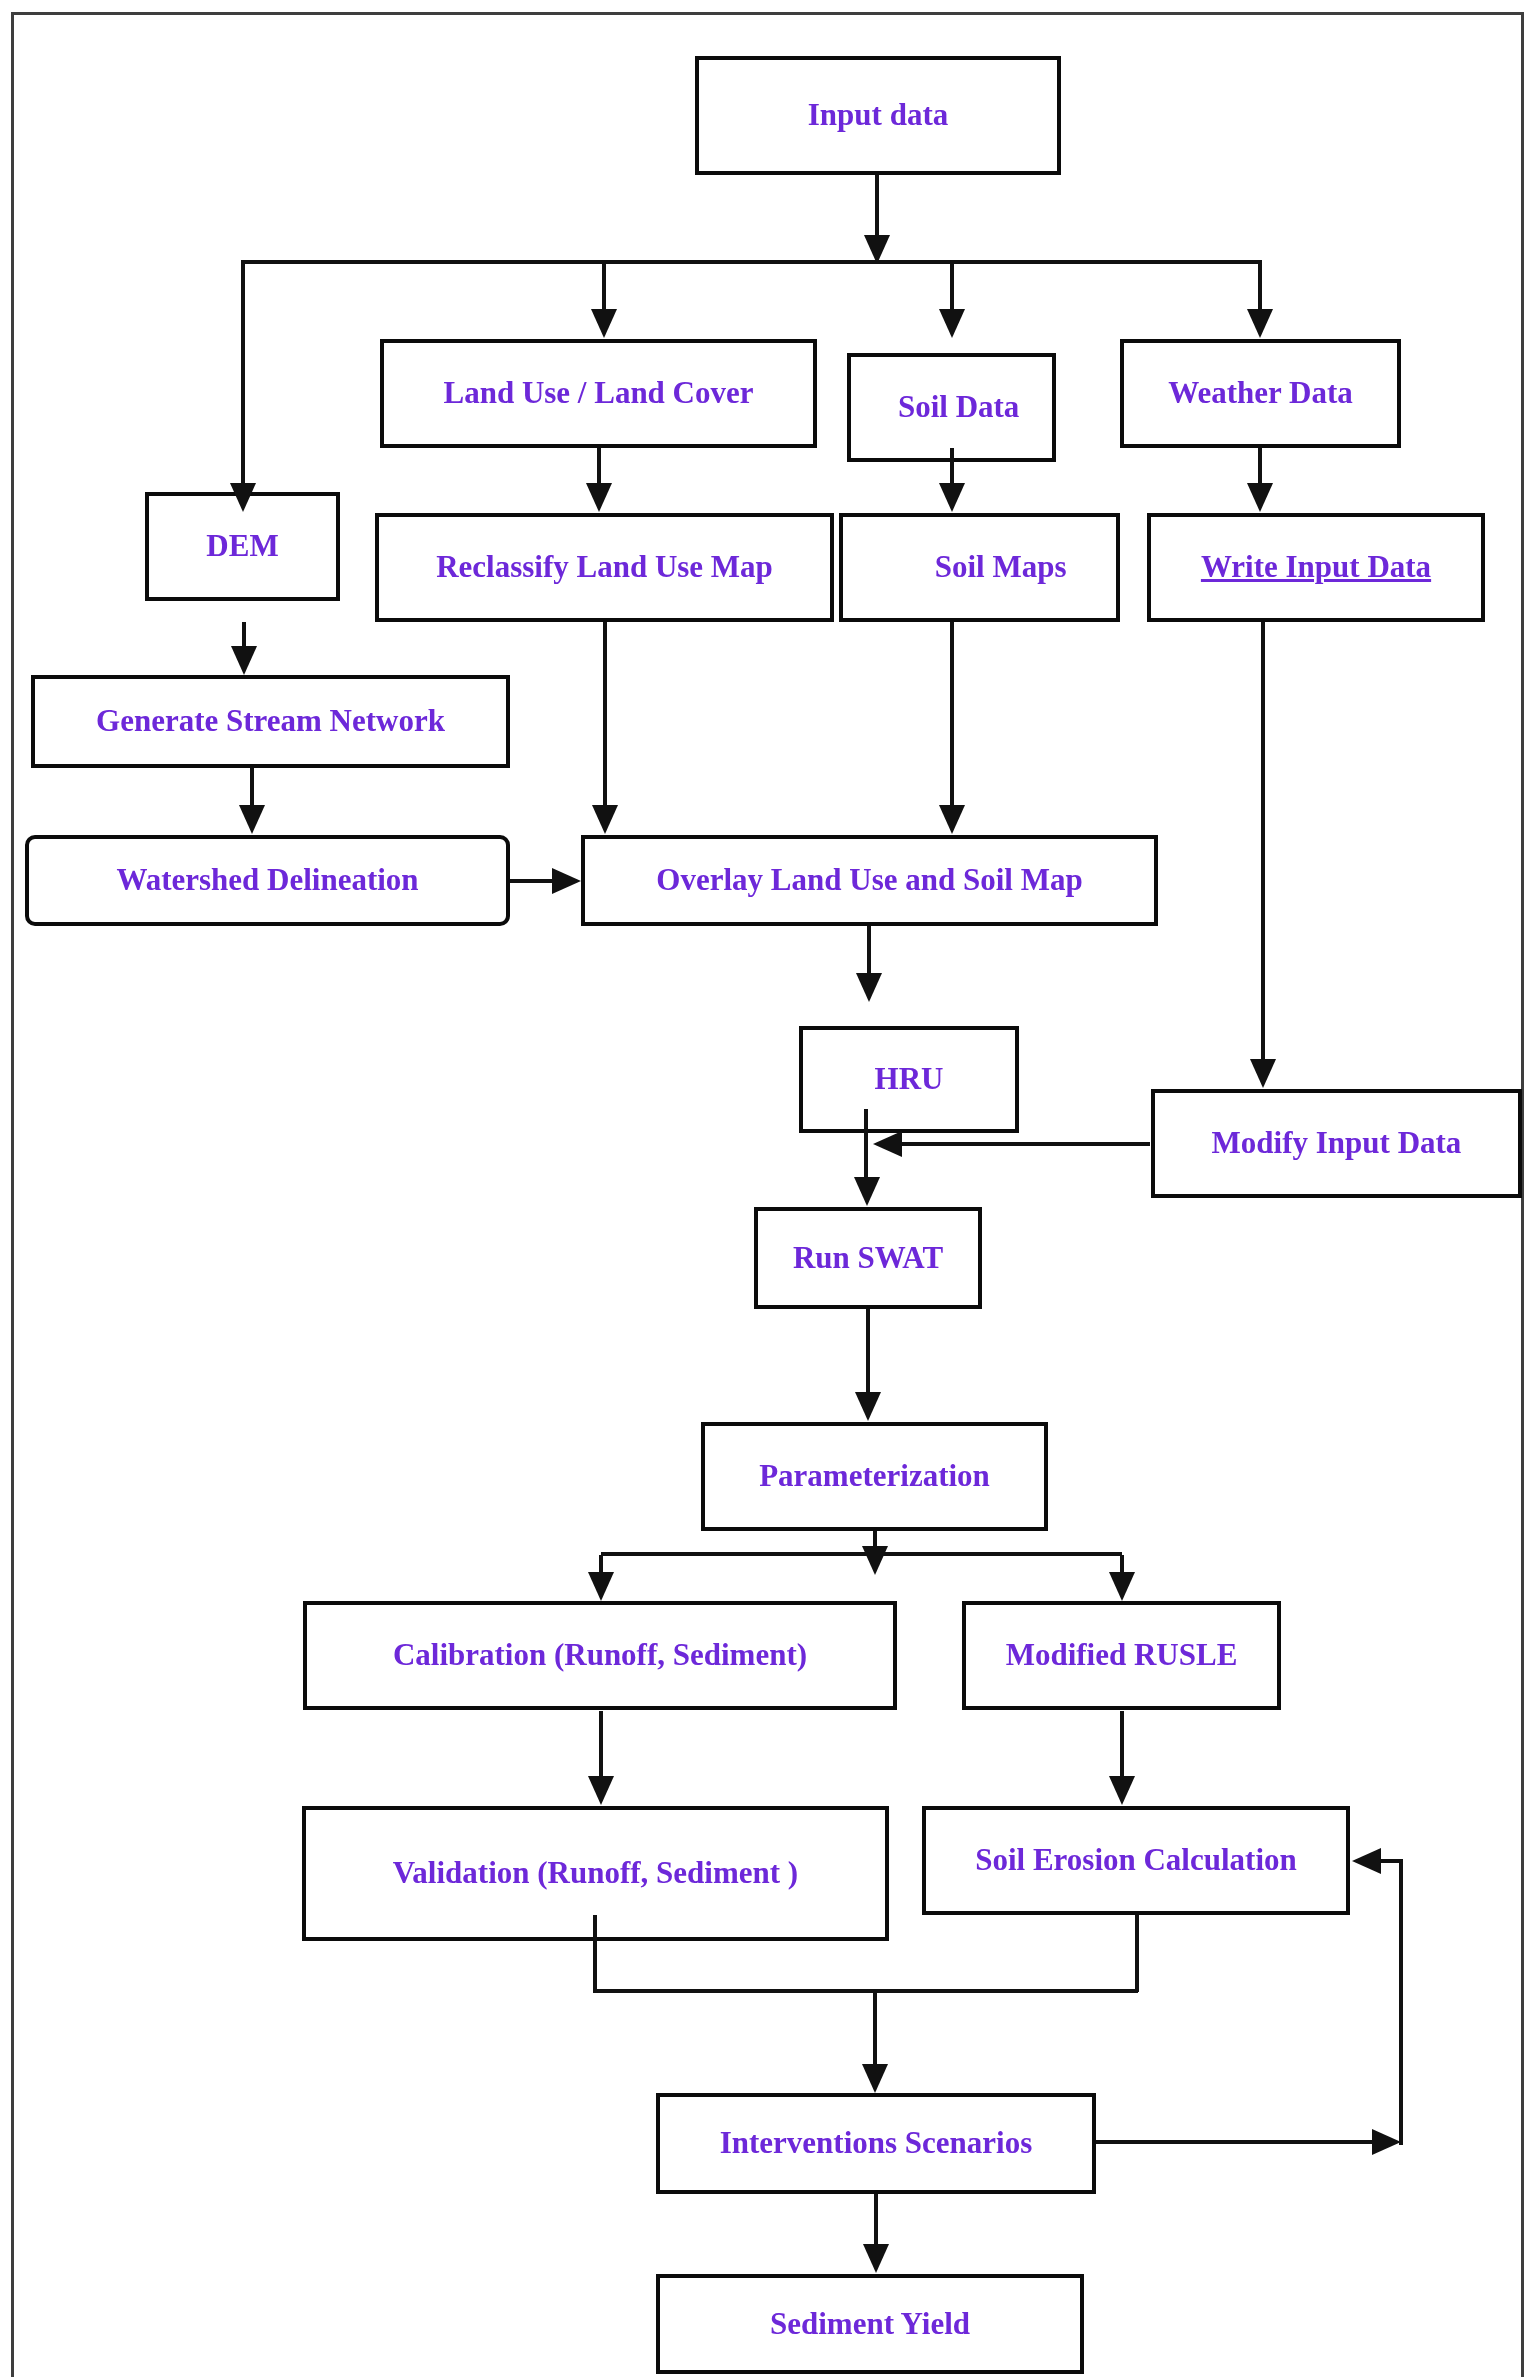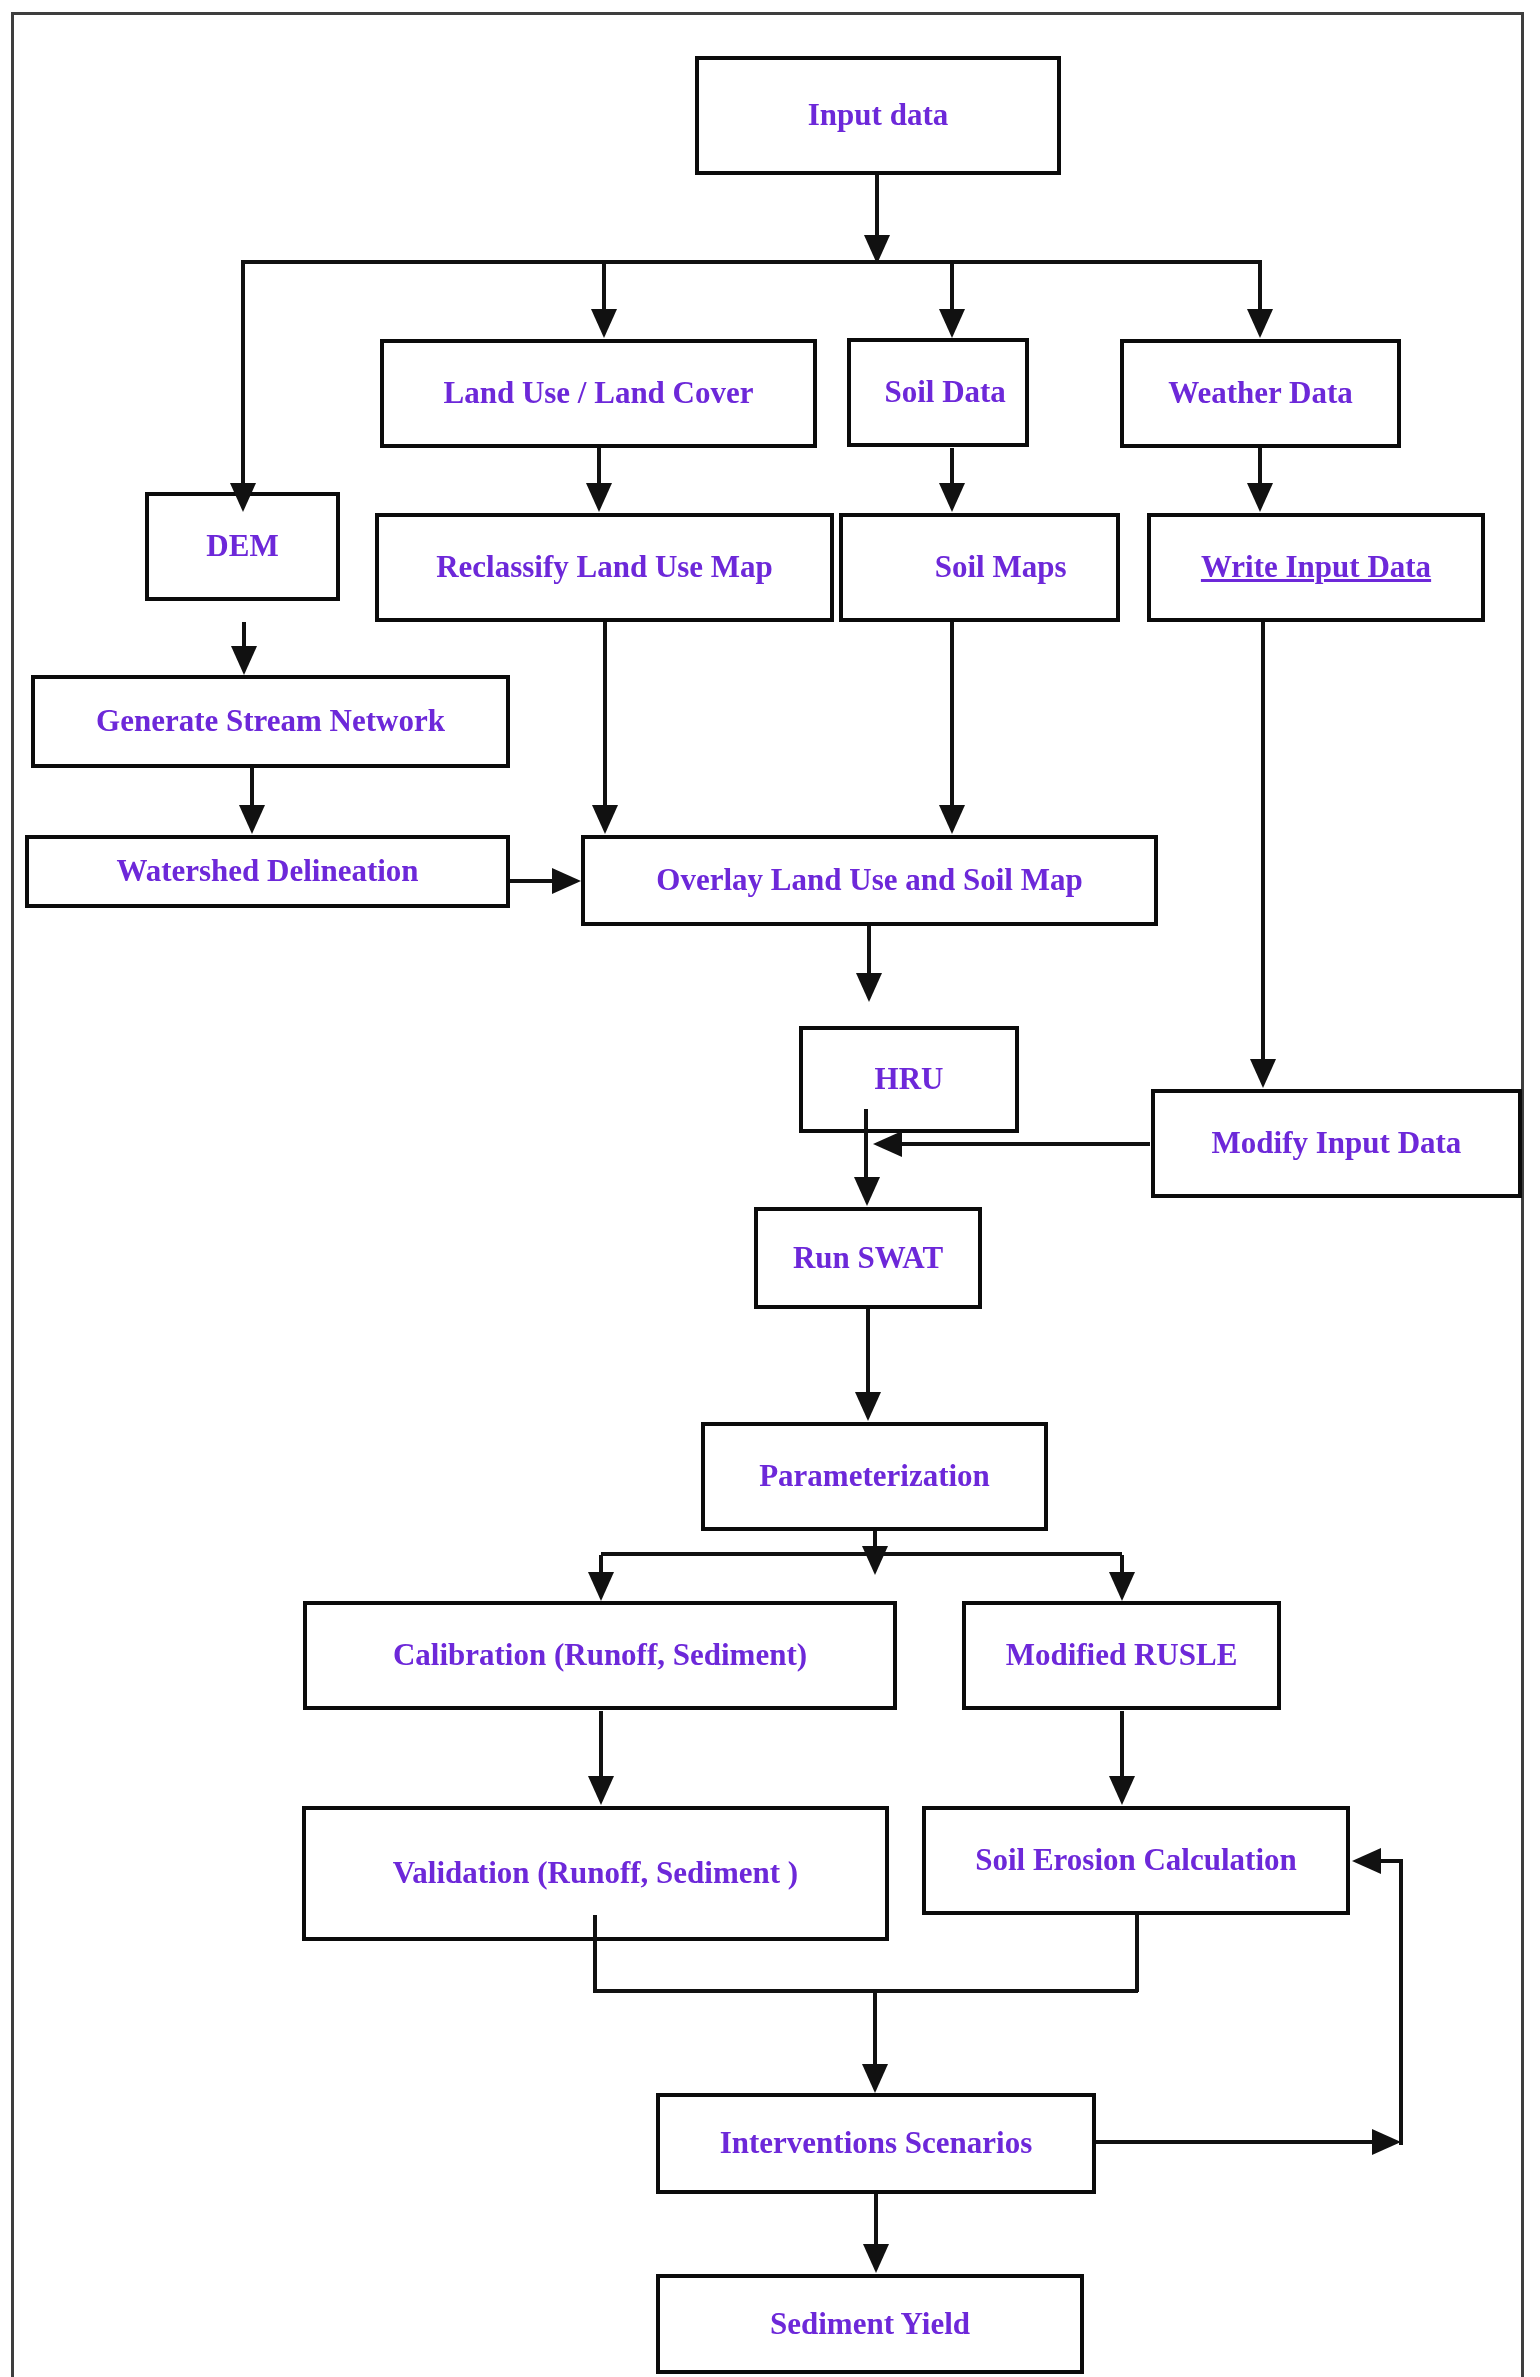--- a/index.html
+++ b/index.html
@@ -25,28 +25,28 @@
   .ah-right{border-width:13px 0 13px 29.5px;border-color:transparent transparent transparent #111111;}
   .ah-left{border-width:13px 29.5px 13px 0;border-color:transparent #111111 transparent transparent;}
 </style>
 </head>
 <body>
 
 <div class="frame"></div>
 
 <div class="box" style="left:695px;top:56px;width:366px;height:119px;">Input data</div>
 <div class="box" style="left:380px;top:339px;width:437px;height:109px;">Land Use / Land Cover</div>
-<div class="box" style="left:847px;top:338px;width:182px;height:109px;padding-left:20px;">Soil Data</div>
+<div class="box" style="left:847px;top:353px;width:209px;height:109px;padding-left:20px;">Soil Data</div>
 <div class="box" style="left:1120px;top:339px;width:281px;height:109px;">Weather Data</div>
 <div class="box" style="left:145px;top:492px;width:195px;height:109px;">DEM</div>
 <div class="box" style="left:375px;top:513px;width:459px;height:109px;">Reclassify Land Use Map</div>
 <div class="box" style="left:839px;top:513px;width:281px;height:109px;padding-left:48px;">Soil Maps</div>
 <div class="box" style="left:1147px;top:513px;width:338px;height:109px;text-decoration:underline;">Write Input Data</div>
 <div class="box" style="left:31px;top:675px;width:479px;height:93px;">Generate Stream Network</div>
-<div class="box" style="left:25px;top:835px;width:485px;height:73px;">Watershed Delineation</div>
+<div class="box" style="left:25px;top:835px;width:485px;height:91px;border-radius:10px;">Watershed Delineation</div>
 <div class="box" style="left:581px;top:835px;width:577px;height:91px;">Overlay Land Use and Soil Map</div>
 <div class="box" style="left:799px;top:1002px;width:220px;height:107px;margin-top:24px;">HRU</div>
 <div class="box" style="left:1151px;top:1089px;width:371px;height:109px;">Modify Input Data</div>
 <div class="box" style="left:754px;top:1207px;width:228px;height:102px;">Run SWAT</div>
 <div class="box" style="left:701px;top:1422px;width:347px;height:109px;">Parameterization</div>
 <div class="box" style="left:303px;top:1601px;width:594px;height:109px;">Calibration (Runoff, Sediment)</div>
 <div class="box" style="left:962px;top:1601px;width:319px;height:109px;">Modified RUSLE</div>
 <div class="box" style="left:302px;top:1806px;width:587px;height:135px;text-align:center;">Validation (Runoff, Sediment )</div>
 <div class="box" style="left:922px;top:1806px;width:428px;height:109px;">Soil Erosion Calculation</div>
 <div class="box" style="left:656px;top:2093px;width:440px;height:101px;">Interventions Scenarios</div>

